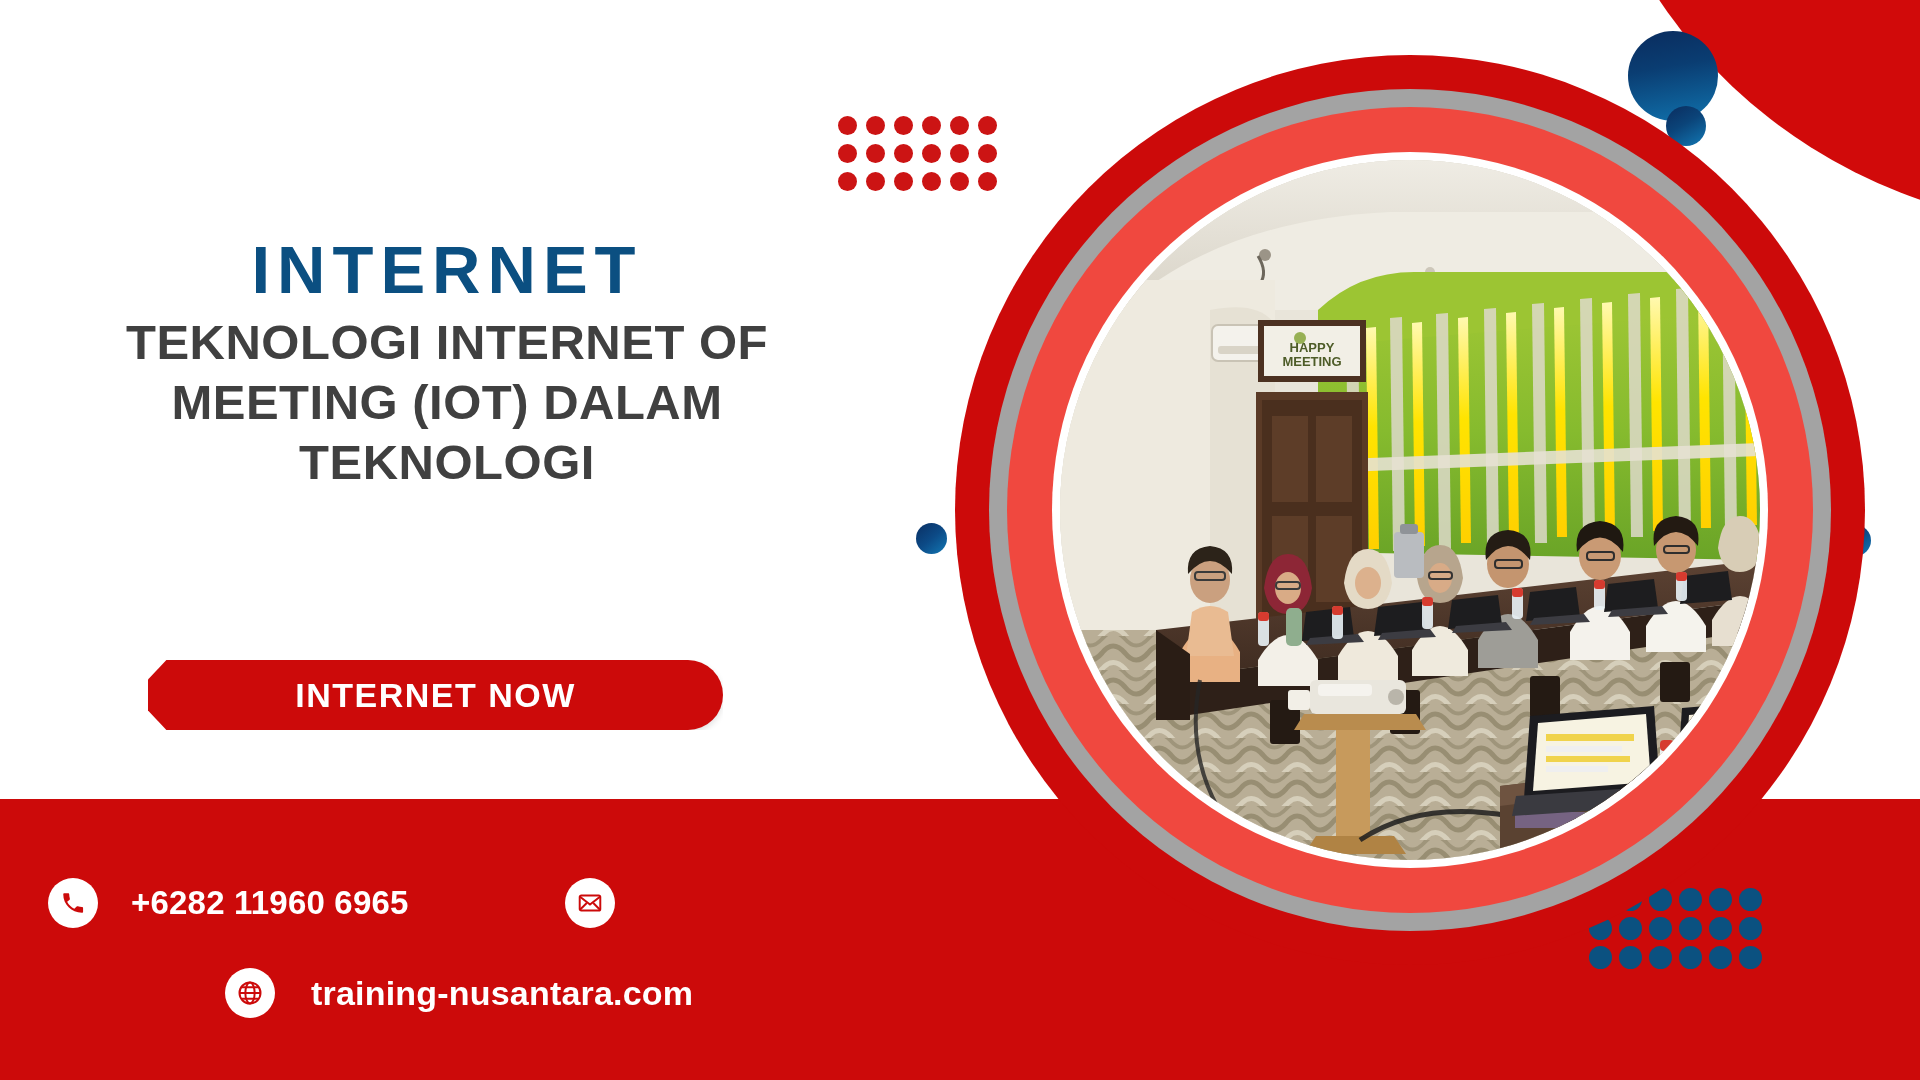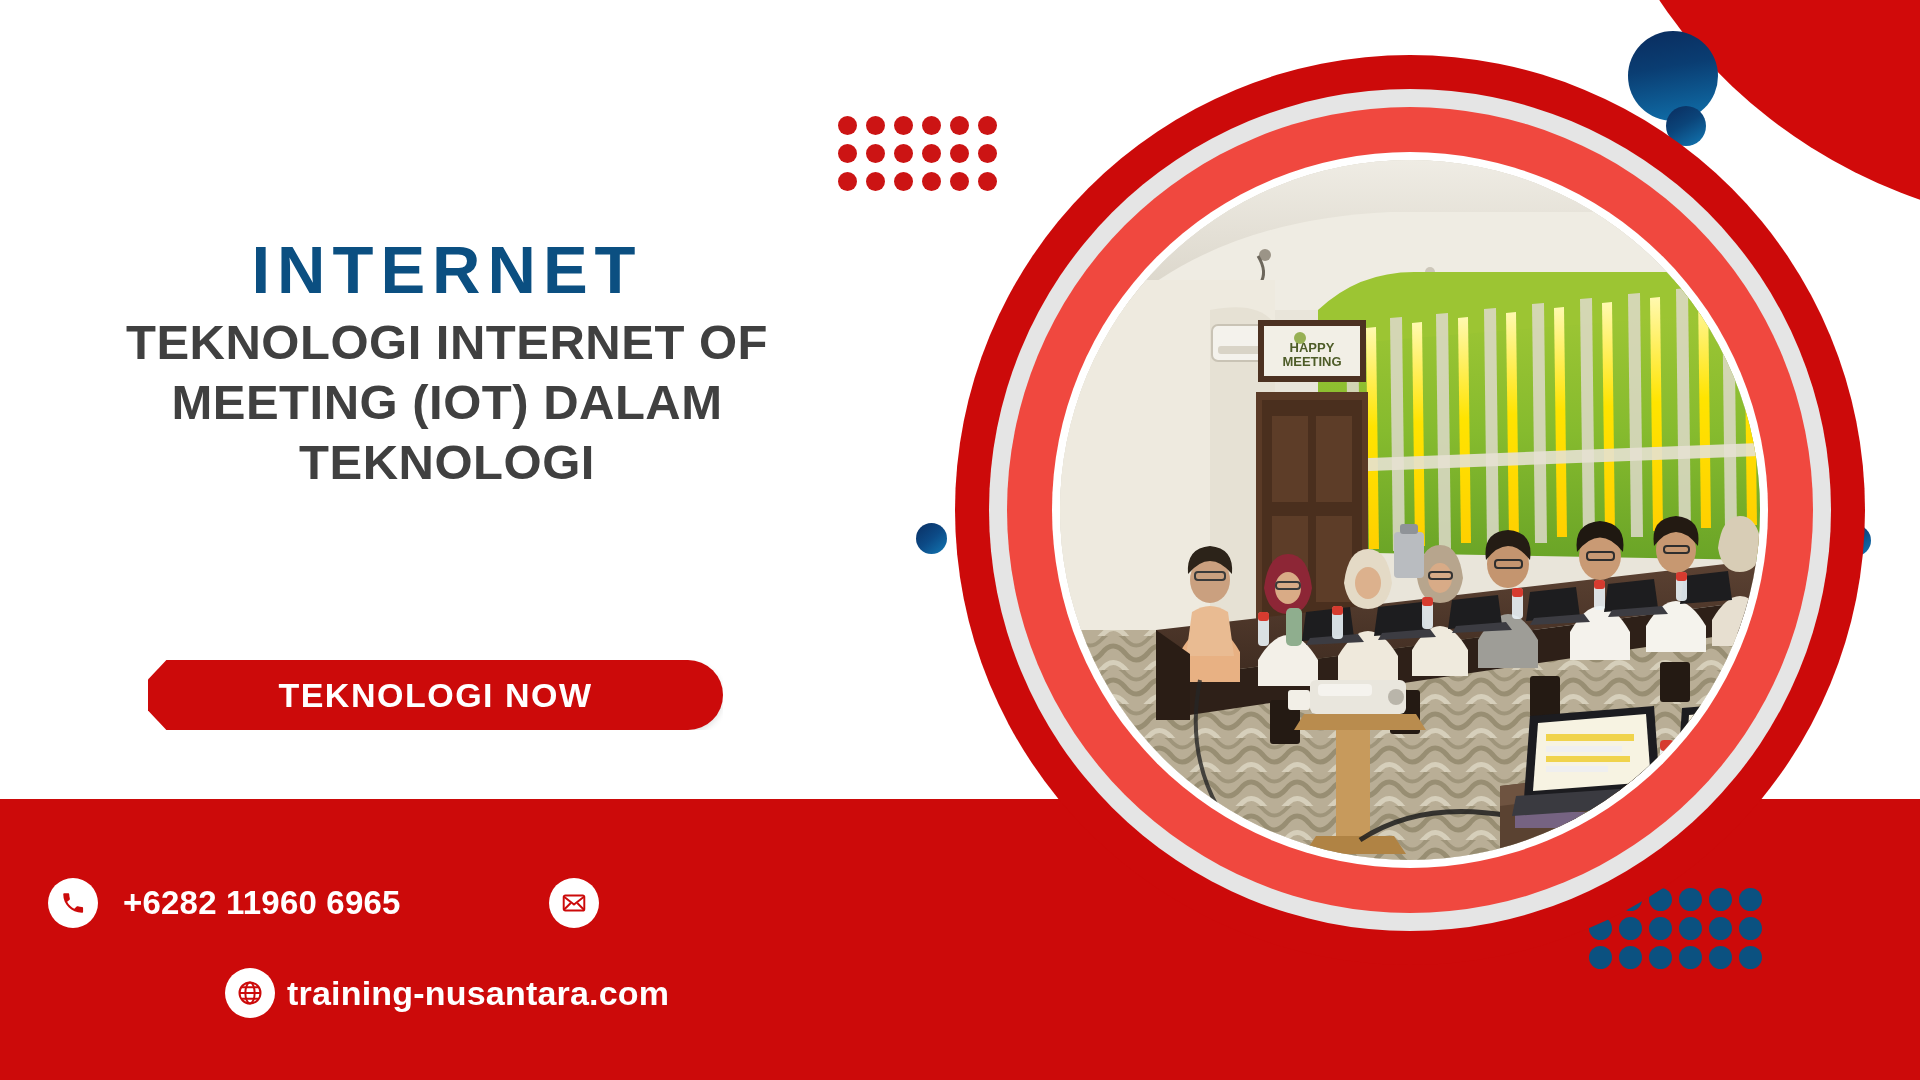--- a/index.html
+++ b/index.html
@@ -58,35 +58,35 @@
   .dotgrid-navy .dot{width:23px;height:23px;background:#0b5180;}
 
   
   .contact-bar{
     position:absolute;left:0;bottom:0;width:1920px;height:281px;
     background:#cc0a0a;
   }
   .contact-row{
     position:absolute;display:flex;align-items:center;
   }
-  .contact-row-1{left:48px;top:878px;gap:0;}
+  .contact-row-1{left:48px;top:878px;gap:8px;}
   .contact-row-2{left:225px;top:968px;}
   .ico{
     width:50px;height:50px;border-radius:50%;
     background:#ffffff;display:flex;align-items:center;justify-content:center;
     flex:0 0 auto;
   }
   .ico svg{display:block;}
   .ctext{
     color:#ffffff;font-weight:bold;letter-spacing:.2px;
     font-family:"Liberation Sans", sans-serif;
   }
   .ctext-phone{font-size:33px;margin-left:25px;}
   .ctext-mail{font-size:32px;margin-left:26px;}
-  .ctext-web{font-size:34px;margin-left:12px;}
+  .ctext-web{font-size:34px;margin-left:36px;}
   .mail-block{margin-left:148px;display:flex;align-items:center;}
 
   
   .headline-wrap{
     position:absolute;left:62px;top:235px;width:770px;
     text-align:center;
   }
   .h-training{
     color:#0b4f81;font-weight:bold;font-size:67px;
     letter-spacing:7px;line-height:1.05;margin:0 0 8px 0;
@@ -113,21 +113,21 @@
   }
 
   
   .medallion{
     position:absolute;left:955px;top:55px;
     width:910px;height:910px;border-radius:50%;
     background:#cc0a0a;
     display:flex;align-items:center;justify-content:center;
   }
   .ring-white-1{
-    width:842px;height:842px;border-radius:50%;background:#e5e5e5;
+    width:842px;height:842px;border-radius:50%;background:#a3a3a3;
     display:flex;align-items:center;justify-content:center;
   }
   .ring-salmon{
     width:806px;height:806px;border-radius:50%;background:#f0483f;
     display:flex;align-items:center;justify-content:center;
   }
   .ring-white-2{
     width:716px;height:716px;border-radius:50%;background:#ffffff;
     display:flex;align-items:center;justify-content:center;
   }
@@ -192,21 +192,21 @@
       <span class="dot"></span>
   </div>
 
   <div class="headline-wrap">
     <div class="h-training">INTERNET</div>
     <div class="h-sub">TEKNOLOGI INTERNET OF</div>
     <div class="h-sub">MEETING (IOT) DALAM</div>
     <div class="h-sub">TEKNOLOGI</div>
   </div>
 
-  <div class="register-btn">TEKNOLOGI NOW</div>
+  <div class="register-btn">INTERNET NOW</div>
 
   <div class="medallion">
     <div class="ring-white-1">
       <div class="ring-salmon">
         <div class="ring-white-2">
           <div class="photo">
             <svg viewBox="0 0 700 700" xmlns="http://www.w3.org/2000/svg">
               <defs>
                 <linearGradient id="greenWall" x1="0" y1="0" x2="0" y2="1">
                   <stop offset="0%" stop-color="#a5c936"></stop>

